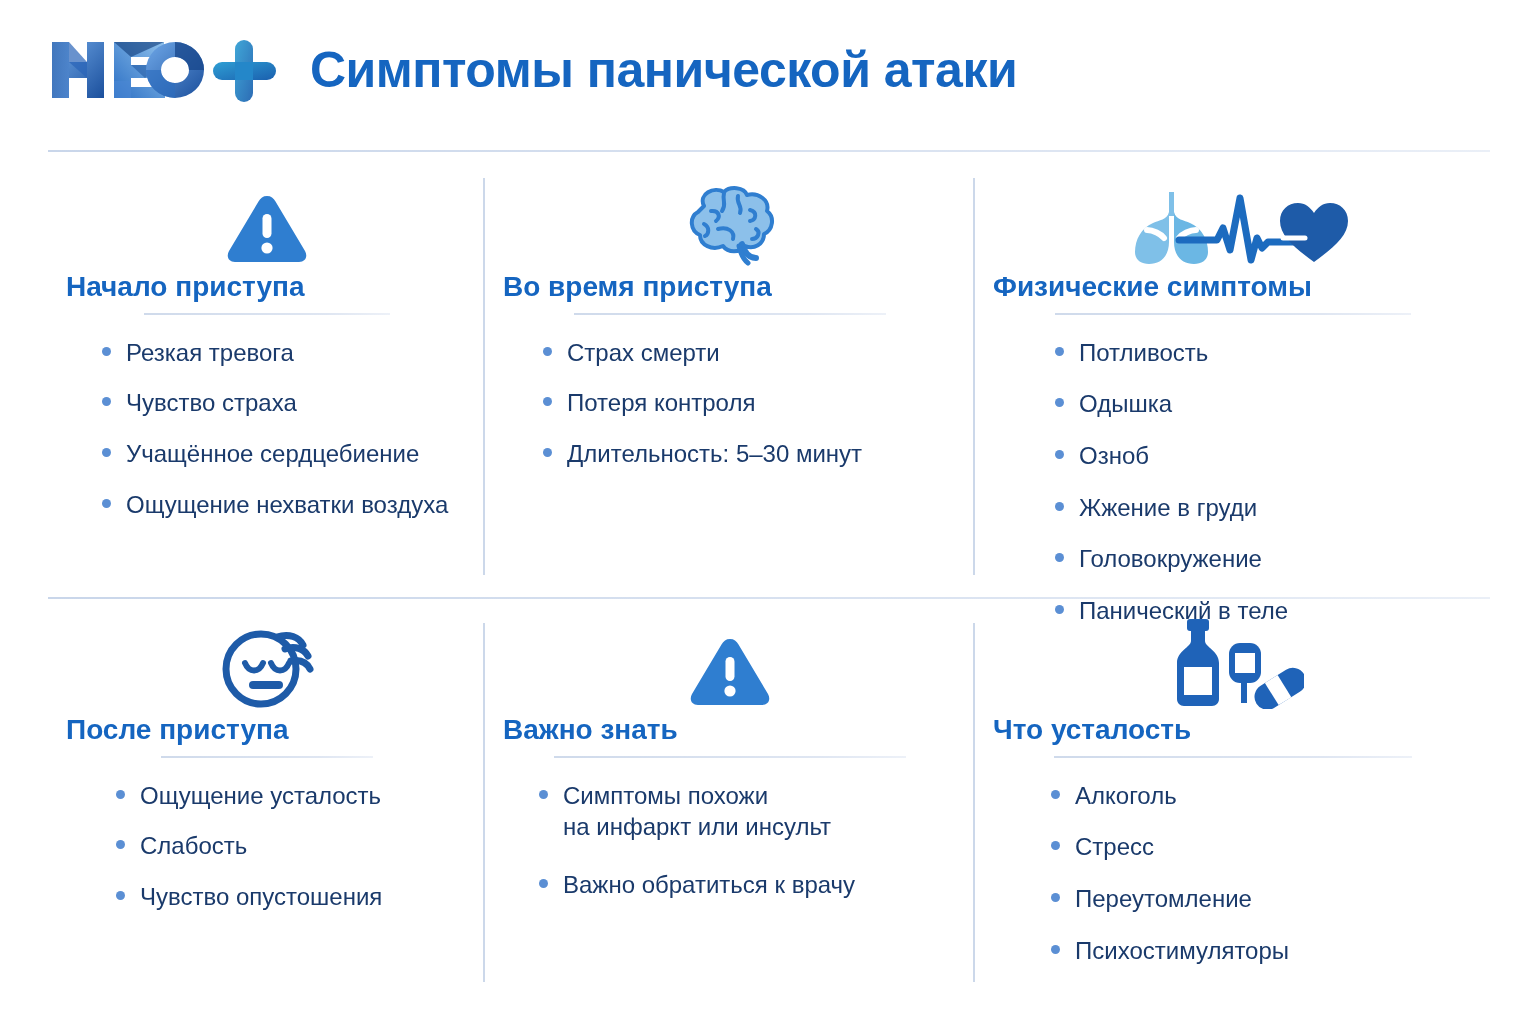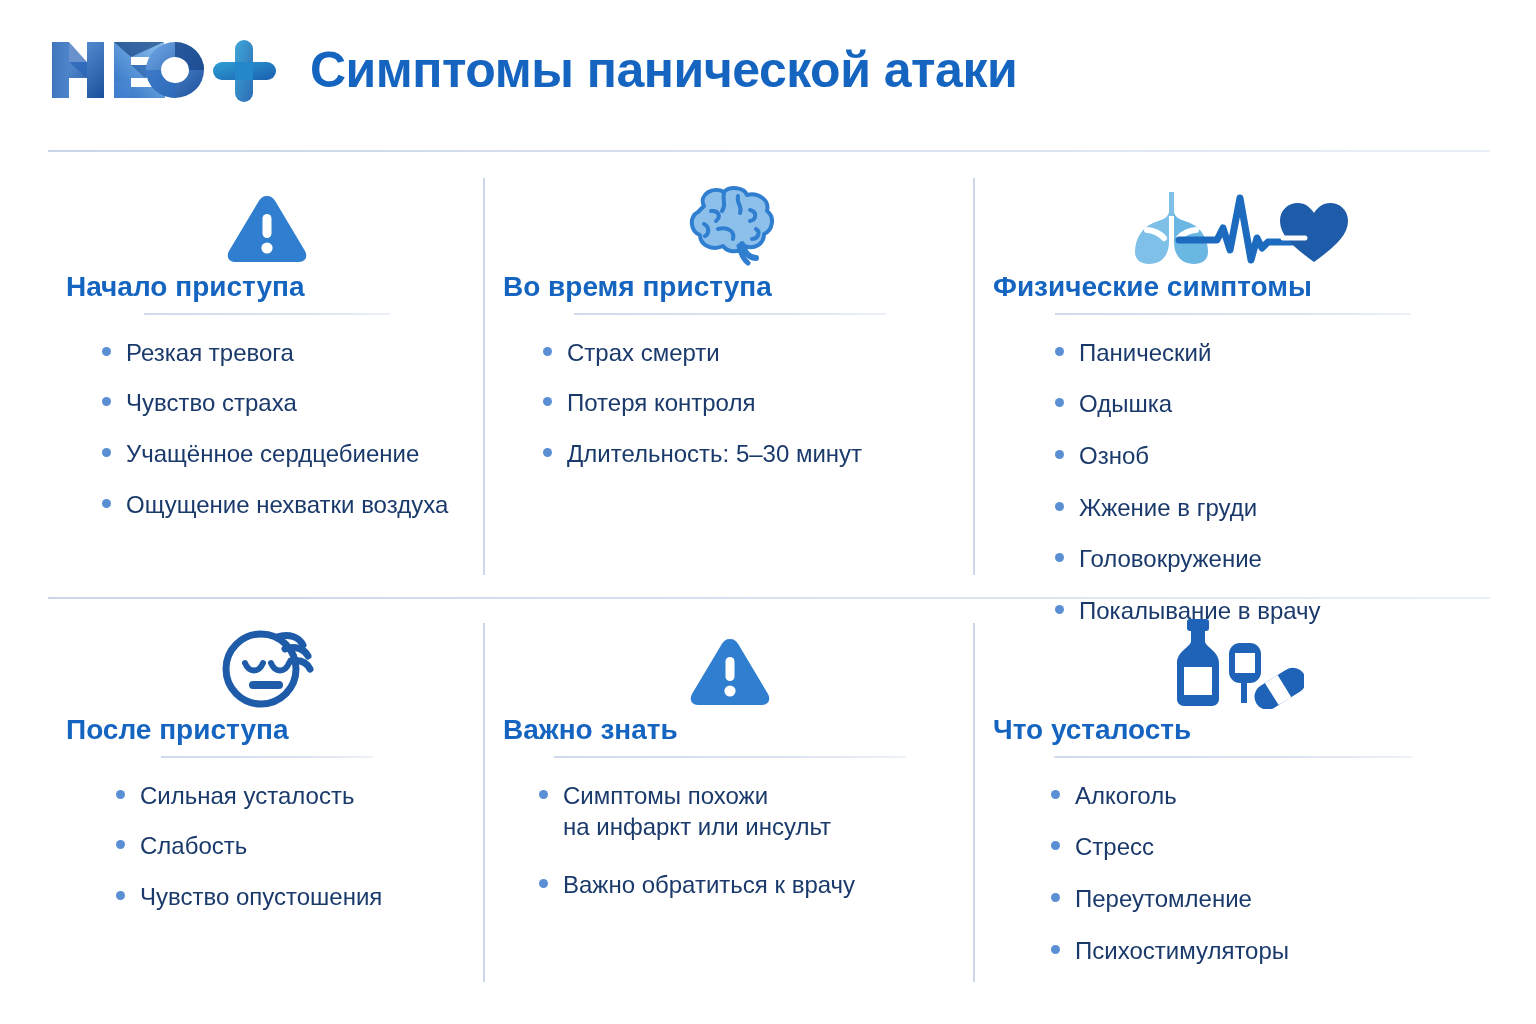--- a/index.html
+++ b/index.html
@@ -277,41 +277,41 @@
 
         <path d="M197 72 C178 58 163 46 163 31 C163 20 171 13 181 13 C188 13 193 17 197 23 C201 17 206 13 213 13 C223 13 231 20 231 31 C231 46 216 58 197 72 Z" fill="#1e5ba8"></path>
         <path d="M166 48 h22" fill="none" stroke="#ffffff" stroke-width="5" stroke-linecap="round"></path>
       </svg>
     </div>
     <div class="card-heading">Физические симптомы</div>
     <div class="heading-rule"></div>
     <ul class="bullets">
       <li>
           <span class="bul"></span>
-          <span class="txt">Панический</span>
+          <span class="txt">Потливость</span>
         </li>
       <li>
           <span class="bul"></span>
           <span class="txt">Одышка</span>
         </li>
       <li>
           <span class="bul"></span>
           <span class="txt">Озноб</span>
         </li>
       <li>
           <span class="bul"></span>
           <span class="txt">Жжение в груди</span>
         </li>
       <li>
           <span class="bul"></span>
           <span class="txt">Головокружение</span>
         </li>
       <li>
           <span class="bul"></span>
-          <span class="txt">Покалывание в врачу</span>
+          <span class="txt">Панический в теле</span>
         </li>
     </ul>
   </div>
 
   <div class="cell divr c4 r2">
     <div class="icon-wrap">
       <svg width="104" height="86" viewBox="0 0 104 86" aria-hidden="true">
         <circle cx="46" cy="46" r="35" fill="none" stroke="#1e5ba8" stroke-width="7"></circle>
         <path d="M30 40 C34 50 44 50 48 40" fill="none" stroke="#1e5ba8" stroke-width="6" stroke-linecap="round"></path>
         <path d="M56 40 C60 50 70 50 74 40" fill="none" stroke="#1e5ba8" stroke-width="6" stroke-linecap="round"></path>
@@ -319,21 +319,21 @@
         <path d="M62 14 C74 10 84 14 88 22" fill="none" stroke="#1e5ba8" stroke-width="7" stroke-linecap="round"></path>
         <path d="M70 26 C80 22 89 26 93 33" fill="none" stroke="#1e5ba8" stroke-width="7" stroke-linecap="round"></path>
         <path d="M76 38 C86 36 92 40 95 46" fill="none" stroke="#1e5ba8" stroke-width="7" stroke-linecap="round"></path>
       </svg>
     </div>
     <div class="card-heading">После приступа</div>
     <div class="heading-rule"></div>
     <ul class="bullets">
       <li>
           <span class="bul"></span>
-          <span class="txt">Сильная усталость</span>
+          <span class="txt">Ощущение усталость</span>
         </li>
       <li>
           <span class="bul"></span>
           <span class="txt">Слабость</span>
         </li>
       <li>
           <span class="bul"></span>
           <span class="txt">Чувство опустошения</span>
         </li>
     </ul>

